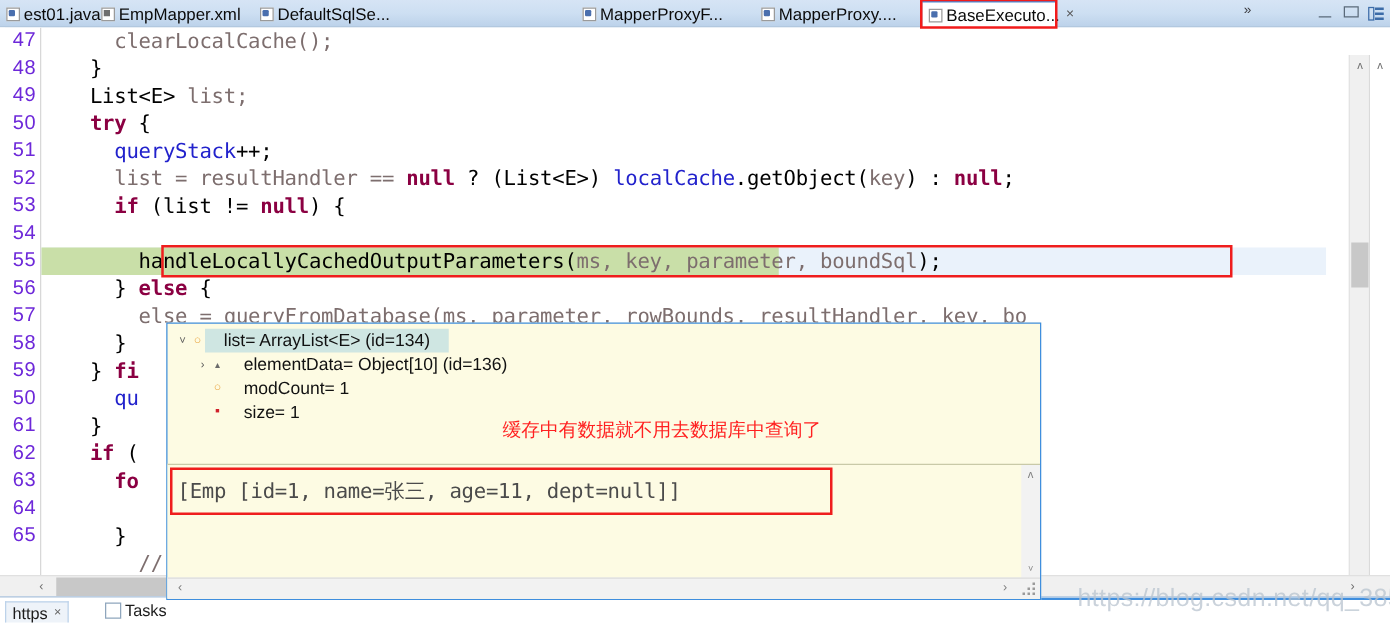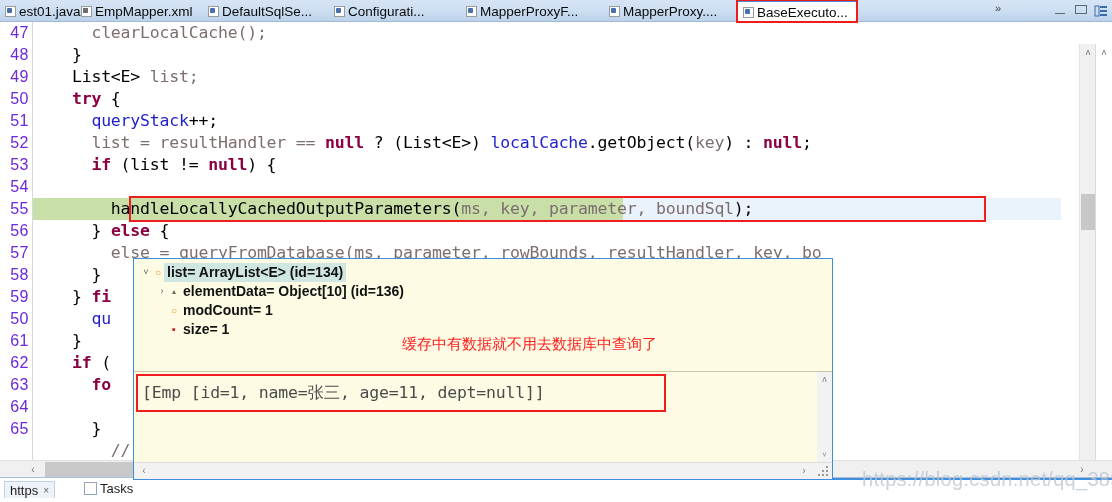--- a/index.html
+++ b/index.html
@@ -242,21 +242,21 @@
   .dot {
     display: inline-block;
     width: 12px; flex: 0 0 12px;
     text-align: center;
     font-size: 10px;
   }
   .dot.circ-w { color: #e8a33d; }
   .dot.tri    { color: #6b6b6b; font-size: 8px; }
   .dot.circ-y { color: #e8a33d; }
   .dot.sq-r   { color: #d0202a; font-size: 11px; }
-  .tlabel { padding: 0 3px; font-weight: bold; }
+  .tlabel { padding: 0 15px; }
 
   .cn-note {
     position: absolute;
     left: 268px; top: 76px;
     color: #ff2020;
     font-size: 15px;
     font-family: "DejaVu Sans", sans-serif;
     white-space: nowrap;
   }
 
@@ -365,33 +365,29 @@
     <span>est01.java</span>
   </div>
   <div class="tab" style="left:76px;width:124px;">
     <span class="ticon xml"></span>
     <span>EmpMapper.xml</span>
   </div>
   <div class="tab" style="left:203px;width:124px;">
     <span class="ticon java"></span>
     <span>DefaultSqlSe...</span>
   </div>
-  <div class="tab" style="left:329px;width:116px;">
-    <span class="ticon java"></span>
-    <span>Configurati...</span>
-  </div>
   <div class="tab" style="left:461px;width:136px;">
     <span class="ticon java"></span>
     <span>MapperProxyF...</span>
   </div>
   <div class="tab" style="left:604px;width:128px;">
     <span class="ticon java"></span>
     <span>MapperProxy....</span>
   </div>
-  <div class="tab active highlight-box" style="left:737px;width:120px;text-align:right;">
+  <div class="tab active highlight-box" style="left:737px;width:108px;text-align:right;">
     <span class="ticon java"></span>
     <span>BaseExecuto...</span>
   </div>
   <div class="tab" style="left:848px;width:16px;padding:0;justify-content:center;">
     <span class="tab-close" style="margin:0;">×</span>
   </div>
 
   <div class="tab-extra" style="left:995px;">
     <span>»</span>
   </div>

